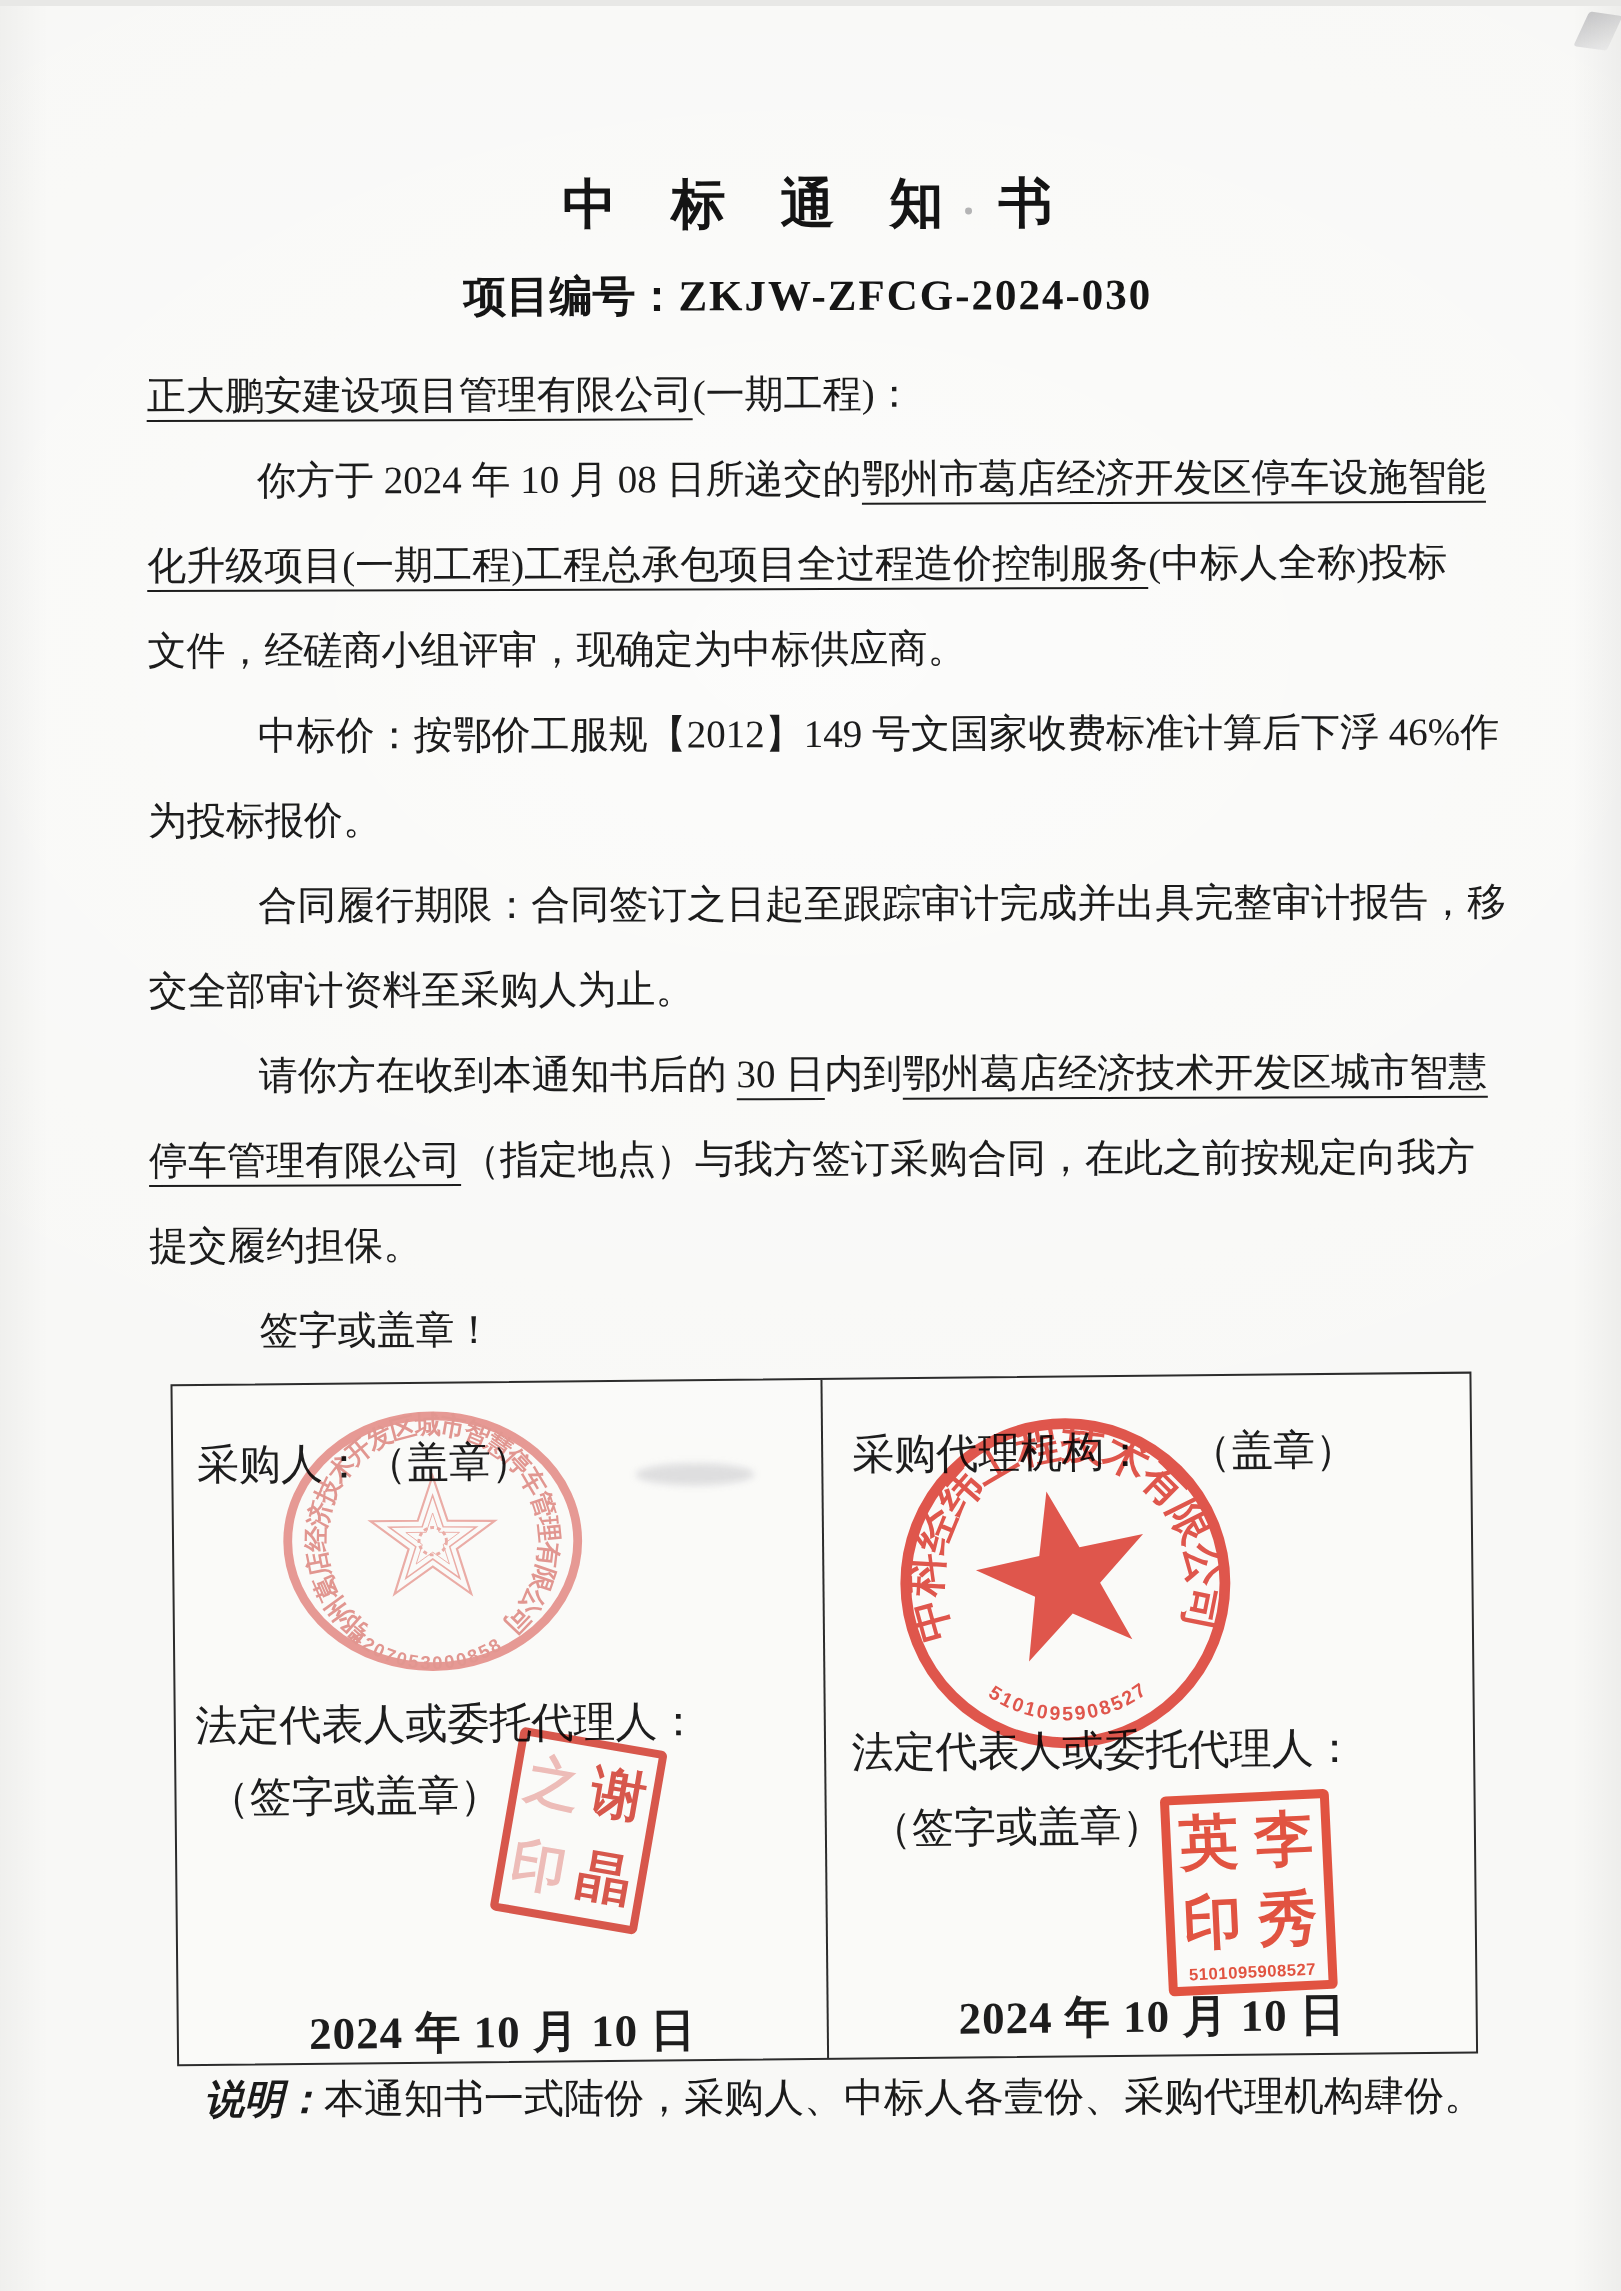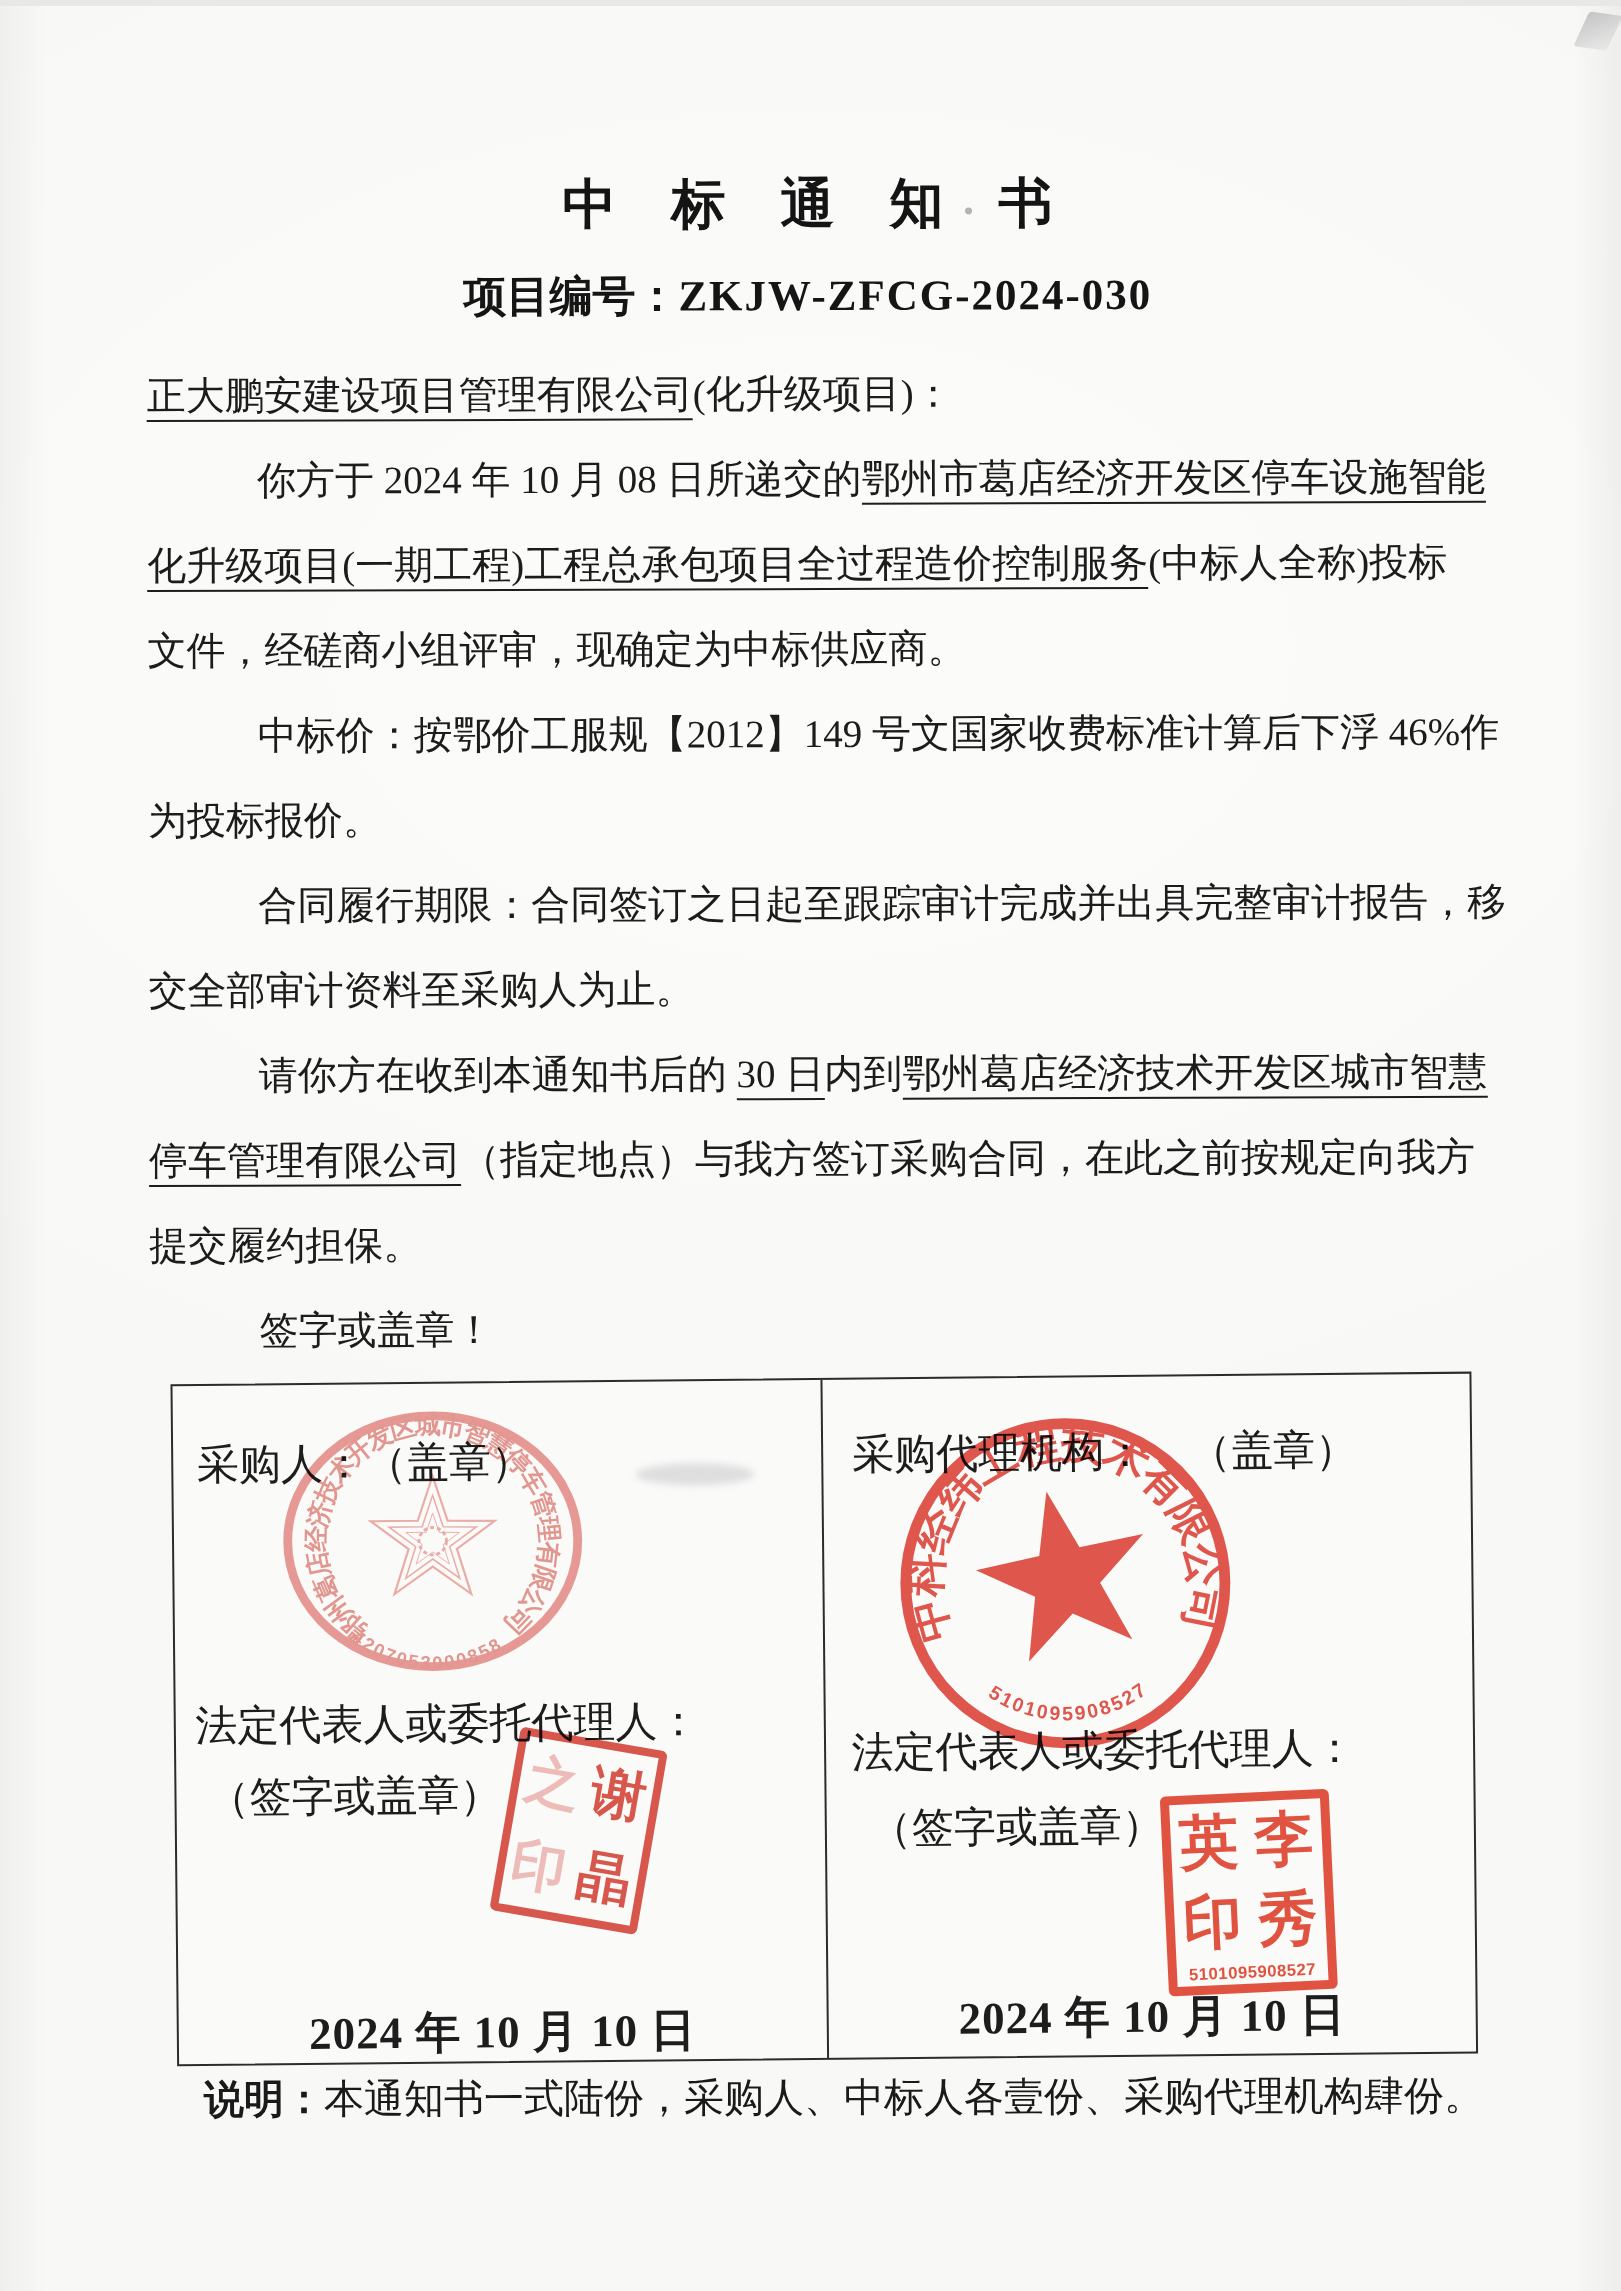--- a/index.html
+++ b/index.html
@@ -68,21 +68,21 @@
     transform:rotate(10deg);color:#d4493d;opacity:.93;}
   .seal-xj .seal-grid span{font-size:55px;}
   .seal-xj .faint{opacity:.38;}
   .seal-lxy{left:1162px;top:1788px;width:169px;height:200px;border:9.8px solid #e04a35;
     transform:rotate(-2.5deg);color:#e04a35;opacity:.95;}
   .seal-lxy .seal-grid span{font-size:59px;}
   .seal-code{font-size:16.7px;font-weight:bold;text-align:center;letter-spacing:0.5px;
     line-height:21.6px;padding-bottom:2px;white-space:nowrap;}
   
   .note{position:absolute;left:201px;top:2064px;font-size:40px;white-space:nowrap;color:#1a1a1a;}
-  .note .nlbl{font-family:"Liberation Sans","DejaVu Sans",sans-serif;font-weight:bold;}
+  .note .nlbl{font-family:"Liberation Sans","DejaVu Sans",sans-serif;font-weight:bold;font-style:italic;}
   
   .smudge-tr{position:absolute;left:1584px;top:9.8px;width:35px;height:35px;
     background:linear-gradient(135deg, rgba(110,110,118,.55), rgba(170,170,178,.15));
     transform:skewX(-18deg) rotate(8deg);border-radius:2.9px;opacity:.65;}
   .dot1{position:absolute;left:968px;top:202px;width:6.9px;height:6.9px;border-radius:50%;
     background:rgba(95,95,100,.45);}
   .smear1{position:absolute;left:635px;top:1457px;width:118px;height:21.6px;border-radius:50%;
     background:rgba(150,150,158,.28);filter:blur(3.9px);}
 </style>
 </head>
@@ -91,21 +91,21 @@
 <div class="page">
   <div class="sheet">
 
     <div class="title">中标通知书</div>
 
     <div class="projline">
       <span class="lbl">项目编号：</span><span class="code">ZKJW-ZFCG-2024-030</span>
     </div>
 
     <div class="body">
-        <div class="bline"><span class="u">正大鹏安建设项目管理有限公司</span><span>(化升级项目)：</span></div>
+        <div class="bline"><span class="u">正大鹏安建设项目管理有限公司</span><span>(一期工程)：</span></div>
         <div class="bline ind"><span>你方于 2024 年 10 月 08 日所递交的</span><span class="u">鄂州市葛店经济开发区停车设施智能</span></div>
         <div class="bline"><span class="u">化升级项目(一期工程)工程总承包项目全过程造价控制服务</span><span>(中标人全称)投标</span></div>
         <div class="bline"><span>文件，经磋商小组评审，现确定为中标供应商。</span></div>
         <div class="bline ind"><span>中标价：按鄂价工服规【2012】149 号文国家收费标准计算后下浮 46%作</span></div>
         <div class="bline"><span>为投标报价。</span></div>
         <div class="bline ind"><span>合同履行期限：合同签订之日起至跟踪审计完成并出具完整审计报告，移</span></div>
         <div class="bline"><span>交全部审计资料至采购人为止。</span></div>
         <div class="bline ind"><span>请你方在收到本通知书后的 </span><span class="u">30 日</span><span>内到</span><span class="u">鄂州葛店经济技术开发区城市智慧</span></div>
         <div class="bline"><span class="u">停车管理有限公司</span><span>（指定地点）与我方签订采购合同，在此之前按规定向我方</span></div>
         <div class="bline"><span>提交履约担保。</span></div>

